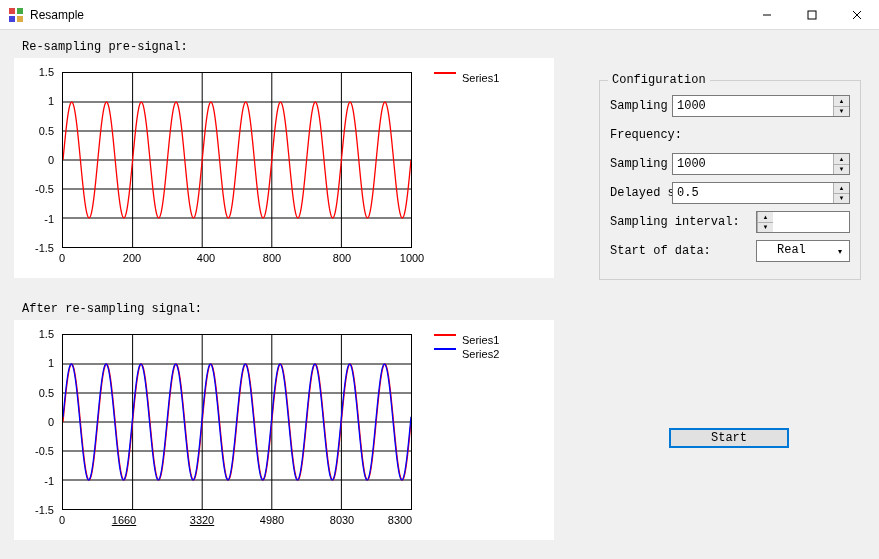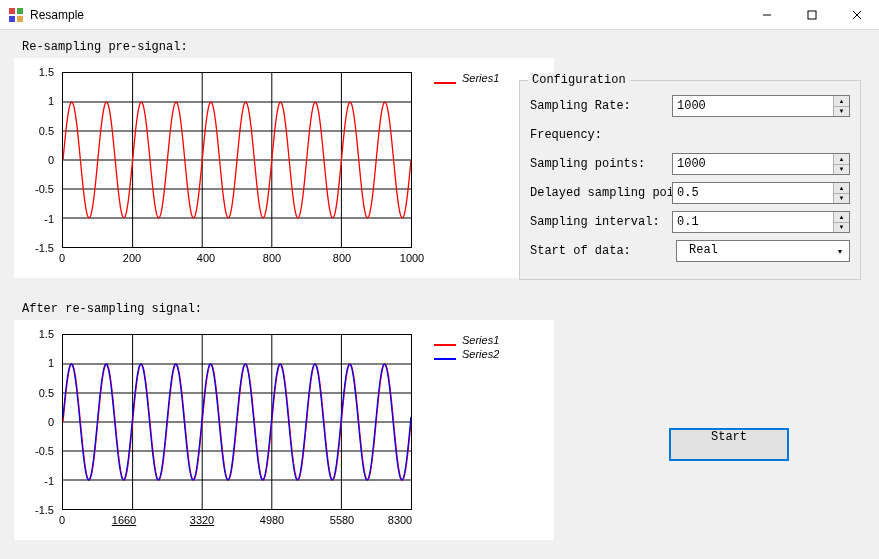--- a/index.html
+++ b/index.html
@@ -96,34 +96,33 @@
   }
   .legend {
     position: absolute;
     left: 420px;
     top: 14px;
     font-size: 11px;
     font-family: Arial, sans-serif;
   }
   .legend-item {
     display: flex;
-    align-items: flex-end;
+    align-items: flex-start;
     margin-bottom: 2px;
-    font-style: italic;
   }
   .legend-swatch {
     width: 22px; height: 2px;
     margin-right: 6px;
   }
   
   .groupbox {
     position: absolute;
     right: 18px;
     top: 50px;
-    width: 342px;
+    width: 262px;
     border: 1px solid #cfcfcf;
     padding: 14px 10px 10px 10px;
     background: #f0f0f0;
   }
   .groupbox-title {
     position: absolute;
     top: -8px;
     left: 8px;
     background: #f0f0f0;
     padding: 0 4px;
@@ -176,42 +175,43 @@
   .spin-up { border-bottom: 1px solid #b0b0b0; }
   .combo {
     display: flex;
     flex: 1;
     height: 22px;
     border: 1px solid #7a7a7a;
     background: #fff;
   }
   .combo span.val {
     flex: 1;
-    padding: 2px 12px;
+    padding: 2px 20px;
     font-family: "SimSun","Courier New",monospace;
     font-size: 12px;
   }
   .combo-arrow {
     width: 18px;
     display: flex;
     align-items: center;
     justify-content: center;
     font-size: 8px;
   }
   .start-btn {
     position: absolute;
     right: 90px;
     top: 398px;
     width: 120px;
-    height: 33px;
+    height: 20px;
     border: 2px solid #0078d7;
     background: #e1e1e1;
     font-family: "SimSun","Courier New",monospace;
     font-size: 12px;
     display: flex;
+    align-items: center;
     justify-content: center;
     cursor: pointer;
   }
 </style>
 </head>
 <body>
 
 <div class="titlebar">
   <span class="app-icon">
     <svg viewBox="0 0 16 16">
@@ -309,21 +309,21 @@
           <line y1="29.333333333333314" y2="29.333333333333314" x1="0" x2="350" class="grid-line"></line>
           <path d="M0 88 L0.5 82.7403738385051 L1 77.52310779089647 L1.4999999999999998 72.39022081007414 L2 67.3830522746169 L2.5 62.54192904862062 L2.9999999999999996 57.90584069615201 L3.5 53.51212546608417 L4 49.39616957633736 L4.5 45.59112221943718 L5 42.12762858468648 L5.499999999999999 39.033583047143 L5.999999999999999 36.33390451117663 L6.5 34.05033571794965 L7 32.2012681331629 L7.5 30.801593825391222 L8 29.86258552795448 L8.5 29.39180585028504 L9 29.393046369987303 L9.5 29.866297096131404 L10 30.80774654971856 L10.5 32.20981246066955 L10.999999999999998 34.061202834108656 L11.5 36.3470068941254 L11.999999999999998 39.04881517256922 L12.500000000000002 42.144867775702465 L13 45.610229634598255 L13.500000000000002 49.416991327846645 L14 53.53449385917821 L14.499999999999998 57.929575579685064 L15 62.566839265970785 L15.499999999999998 67.40893720322826 L16 72.41687197723583 L16.5 77.55031055274569 L17 82.76790910873142 L17.5 88.02764601432837 L18 93.28716026373654 L18.5 98.5040926443902 L19 103.63642689068482 L19.5 108.6428280756694 L20 113.48297551535516 L20.5 118.1178875044886 L21 122.5102352684222 L21.499999999999996 126.62464360257006 L21.999999999999996 130.42797577814997 L22.499999999999996 133.88960041963114 L23 136.98163820450225 L23.5 139.67918639848412 L23.999999999999996 141.96051941781806 L24.500000000000004 143.80726380333726 L25.000000000000004 145.20454619710944 L25.5 146.14111312987384 L26 146.6094216545244 L26.500000000000004 146.60570009569315 L27.000000000000004 146.1299784261673 L27.5 145.18608802549372 L28 143.7816308227147 L28.5 141.92791807175428 L28.999999999999996 139.63987925254736 L29.5 136.93594183160613 L30 133.8378828504114 L30.5 130.3706535369099 L30.999999999999996 126.562178352666 L31.5 122.44313009410743 L32 118.04668285916014 L32.49999999999999 113.40824486883636 L33 108.56517329558349 L33.5 103.55647339511812 L34 98.42248436488335 L34.5 93.20455445917233 L35 87.9447079774825 L35.5 82.68530680812083 L36 77.46870925292599 L36.5 72.3369288808765 L37 67.33129615811653 L37.5 62.492125579573894 L38 57.85839098303245 L38.5 53.46741166062455 L39 49.35455179574625 L39.5 45.55293564607774 L40 42.093180766575614 L40.5 39.003151421013655 L41 36.307734168050274 L41.5 34.02863742921602 L42 32.18421665306377 L42.5 30.78932648358014 L42.99999999999999 29.855201123467793 L43.5 29.38936385583156 L43.99999999999999 29.395566452965397 L44.5 29.873758960231328 L44.99999999999999 30.820090098385265 L45.5 32.22693828110991 L46 34.08297299794495 L46.50000000000001 36.37324606824623 L47 39.07931203123209 L47.49999999999999 42.179376702514304 L47.99999999999999 45.64847270066747 L48.5 49.45866053017373 L49.00000000000001 53.57925360125839 L49.5 57.97706537434415 L50.00000000000001 62.61667663866626 L50.5 67.46072077243255 L51 72.47018468709324 L51.49999999999999 77.6047230319679 L52 82.82298312867906 L52.5 88.08293801842814 L53.00000000000001 93.34222493980869 L53.5 98.55848651111522 L54.00000000000001 103.68971186932522 L54.49999999999999 108.69457501827912 L55 113.53276766106288 L55.49999999999999 118.16532383601708 L56 122.55493374181162 L56.5 126.66624422409365 L57 130.46614350364075 L57.5 133.92402785286953 L57.99999999999999 137.01204807293158 L58.5 139.70533378631572 L59 141.98219373854016 L59.50000000000001 143.82429049574225 L60 145.2167881311795 L60.50000000000001 146.14847171120218 L61 146.61183761837742 L61.5 146.6031539843184 L61.99999999999999 146.12249074550272 L62.5 145.17371908001647 L63 143.76448022975939 L63.50000000000001 141.90612395921218 L64 139.6136171464085 L64.5 136.90542324230358 L64.99999999999999 133.80335356935302 L65.5 130.33239165691685 L66 126.5204920282618 L66.5 122.39835505969508 L67 117.99917972507569 L67.5 113.35839621705566 L68 108.51338059847394 L68.5 103.50315378204996 L69 98.36806726274223 L69.5 93.14947813382965 L70 87.88941600407894 L70.5 82.63024449858898 L71 77.41432006952542 L71.5 72.28365086462614 L72 67.27955840088863 L72.5 62.44234476826229 L73 57.810968043629046 L73.5 53.42272852923139 L74 49.31296834252831 L74.5 45.5147867769314 L75 42.05877372585482 L75.49999999999999 38.97276331703725 L76 36.28160974131987 L76.5 34.00698708131861 L77 32.16721475213399 L77.5 30.777109959969636 L78 29.84786836693192 L78.50000000000001 29.386973923115534 L79 29.398138592171392 L79.5 29.881272455797784 L80 30.832484437926325 L80.5 32.24411364277165 L81 34.104791054353115 L81.5 36.399531100571124 L82 39.10985234439704 L82.5 42.21392633015148 L83 45.68675338608779 L83.5 49.5003639673979 L84 53.624043918059755 L84.5 58.02458183730515 L85 62.66653655846244 L85.5 67.5125225859459 L85.99999999999999 72.52351119153155 L86.5 77.6591447449439 L87 82.87806174718628 L87.5 88.13822994885703 L87.99999999999999 93.39728487057273 L88.50000000000001 98.61287099911333 L89 103.74298291135412 L89.5 108.74630357863617 L89.99999999999999 113.582537126924 L90.50000000000001 118.21273337276459 L91 122.59960152128588 L91.49999999999999 126.7078104997715 L92 130.50427350797102 L92.5 133.95841449343203 L93.00000000000001 137.04241440570698 L93.5 139.73143524614363 L94 142.00382010880514 L94.5 143.84126760142126 L94.99999999999999 145.2289792416175 L95.5 146.1557786413172 L95.99999999999999 146.61420151942573 L96.50000000000001 146.60055581785227 L97 146.11495143670282 L97.5 145.1612993491639 L98.00000000000001 143.74728010320533 L98.5 141.88428196378305 L99 139.58730919373468 L99.49999999999999 136.87486121205816 L100.00000000000001 133.76878360280935 L100.5 130.2940921745702 L101 126.47877148747847 L101.5 122.35354947045096 L102 117.95164994378993 L102.5 113.30852504031625 L102.99999999999999 108.46156968006036 L103.5 103.44982039808329 L104 98.31364095101665 L104.50000000000001 93.0943972343891 L105 87.8341241289032 L105.49999999999999 82.57518695881932 L106.00000000000001 77.35994028900663 L106.5 72.23038680864838 L107 67.22783904888982 L107.5 62.392586658904065 L108.00000000000001 57.76357192006576 L108.5 53.37807611159508 L108.99999999999999 49.271419253620735 L109.50000000000001 45.47667564588451 L110 42.02440749308673 L110.5 38.94241876220636 L110.99999999999999 36.25553125419074 L111.50000000000001 33.98538469348861 L112 32.15026244547579 L112.49999999999999 30.76494426541126 L113 29.840587264860346 L113.5 29.384636054259857 L114 29.40076278532061 L114.5 29.888837576156874 L115 30.844929557332364 L115.5 32.261338530398405 L115.99999999999999 34.126656983952955 L116.5 36.42586196775193 L117 39.14043608493631 L117.50000000000001 42.248516627924886 L118 45.72507165685565 L118.5 49.542101602475526 L119.00000000000001 53.668864769796784 L119.5 58.07212492636084 L120 62.716418981070575 L120.49999999999999 67.56434259775456 L121.00000000000001 72.57685144318316 L121.5 77.71357564333287 L122 82.93314491532833 L122.49999999999999 88.19352175650107 L123 93.45234000712135 L123.5 98.66724606007668 L123.99999999999999 103.79623996945293 L124.5 108.7980137107917 L125 113.63228386872979 L125.50000000000001 118.26011607261837 L126 122.64423856716834 L126.5 126.74934239268214 L127.00000000000001 130.54236575727123 L127.5 133.99276031077432 L128 137.0727371758549 L128.5 139.75749075478288 L129 142.02539850940298 L129.5 143.85819510529402 L129.99999999999997 145.24111951759465 L130.5 146.16303391372844 L131 146.6165133555696 L131.5 146.5979055986027 L132 146.1073605064645 L132.50000000000003 145.1488288439681 L133 143.73003045833087 L133.5 141.86239210486823 L134 139.56095541789415 L134.5 136.84425576801675 L135 133.7341729814878 L135.5 130.25575512389008 L136 126.43701676737501 L136.5 122.3087133661742 L137 117.90409355752189 L137.5 113.25863138291669 L138 108.40974058636408 L138.5 103.39647329059221 L139 98.25920547805171 L139.5 93.03931180977732 L140 87.77883240106905 L140.5 82.52013423771761 L141 77.30556995967368 L141.5 72.17713676025531 L142 67.17613814806069 L142.5 62.34285129569771 L143 57.71620265444314 L143.5 53.33345444737883 L144 49.22990456592994 L144.5 45.438602286789916 L145 41.990082098797416 L145.5 38.912117783475054 L146 36.22949872982747 L146.5 33.96383028491476 L147 32.13335974814734 L147.5 30.752829410711286 L148 29.833357823720547 L148.5 29.382350251341165 L149 29.40343903008204 L149.5 29.896454314588738 L150 30.8574254455487 L150.5 32.278612928689995 L150.99999999999997 34.14857076732176 L151.5 36.452238646399906 L152 39.17106322568341 L152.5 42.28314756510872 L153 45.763427478934545 L153.5 49.583873398332486 L154 53.71371611665663 L154.5 58.11969459928049 L155 62.76632386218186 L155.5 67.61618076182886 L156 72.63020539466729 L156.5 77.76801567878537 L157.00000000000003 82.98823258417713 L157.5 88.24881339224675 L158 93.50739030055081 L158.5 98.72161164570586 L159 103.84948299631522 L159.5 108.84970536881347 L160 113.68200784229214 L160.5 118.30747189349057 L161 122.68884483980943 L161.5 126.79083986593412 L162 130.5804202177054 L162.5 134.02706527438818 L163 137.10301635644083 L163.5 139.78350028908923 L164 142.0469289211663 L164.5 143.87507299232456 L165 145.2532089483271 L165.5 146.17023752199134 L166 146.61877312475548 L166.50000000000003 146.59520332892376 L167 146.09971796153047 L167.5 145.13630757550607 L168 143.7127313104583 L168.5 141.84045440191176 L169 139.53455584229607 L169.5 136.81360693736522 L170 133.69952173613171 L170.5 130.21738053892997 L171 126.39522790504061 L171.5 122.26384678669118 L171.99999999999997 117.85651060851438 L172.5 113.20871528917586 L173 108.35789336342324 L173.5 103.34311250696314 L174 98.20476089220028 L174.5 92.98422190892482 L175 87.72354086969023 L175.5 82.4650863841852 L175.99999999999997 77.25120912982146 L176.49999999999997 72.12390076674725 L177.00000000000003 67.12445574432523 L177.50000000000003 62.2931387228212 L178 57.668860288837635 L178.5 53.28886357621846 L179 49.18842431633183 L179.49999999999997 45.40056673346689 L179.99999999999997 41.9557975734769 L180.5 38.88186040775841 L181.00000000000003 36.20351219135364 L181.5 33.94232387474318 L182 32.11650667516278 L182.5 30.740765406631 L182.99999999999997 29.826180049934266 L183.49999999999997 29.380116516389933 L184 29.40616732407844 L184.5 29.90412266432776 L185 30.869972091475773 L185.5 32.29593682230211 L186.00000000000003 34.170532384994374 L186.49999999999997 36.478661113085536 L187 39.20173373943331 L187.5 42.31781911094217 L188 45.8018208182545 L188.5 49.62567931786445 L189 53.758597918799666 L189.50000000000003 58.167290813809615 L189.99999999999997 62.81625115746721 L190.5 67.6680370321225 L191 72.6835729985915 L191.5 77.822464802945 L191.99999999999997 83.04332470479994 L192.50000000000003 88.30410480698038 L193.00000000000003 93.56243570196213 L193.5 98.77596770770964 L194 103.90271194464712 L194.5 108.90137850678568 L195 113.73170900344317 L195.49999999999997 118.35480079331657 L196.00000000000003 122.73342029958715 L196.50000000000003 126.832302882667 L197 130.61843685547086 L197.5 134.06132935380157 L198 137.13325192056868 L198.5 139.8094638259594 L198.99999999999997 142.0684113249705 L199.49999999999997 143.89190124752082 L200.00000000000003 145.2652475230763 L200.5 146.17738945970714 L201 146.62098082497607 L201.5 146.59244901121576 L202 146.0920238086894 L202.49999999999997 145.12373555490012 L203 143.69538267495363 L203.5 141.8184688743999 L204 139.50811049039027 L204.5 136.7829147473277 L205 133.6648298975207 L205.50000000000003 130.17896845377658 L205.99999999999997 126.35340493759513 L206.5 122.21894977185536 L207 117.80890113903313 L207.5 113.1587768034326 L208 108.30602805729191 L208.5 103.2897380945945 L209.00000000000003 98.15030724182398 L209.5 92.92912758076557 L210 87.6682495838802 L210.5 82.41004344711892 L210.99999999999997 77.19685784773633 L211.5 72.07067887541167 L212.00000000000003 67.07279188359092 L212.50000000000003 62.24344898443297 L213 57.62154486530163 L213.5 53.24430353772259 L214 49.14697854167234 L214.49999999999997 45.36256901970091 L215 41.92155394757921 L215.50000000000003 38.85164666193336 L216.00000000000003 36.17757166185268 L216.5 33.920865482076806 L217 32.099703241491824 L217.5 30.72875226388632 L217.99999999999997 29.819053949877144 L218.49999999999997 29.377934851390165 L219.00000000000003 29.408947664886398 L219.50000000000003 29.911842618562332 L220 30.88256948396878 L220.5 32.31331019584658 L221 34.19254181746285 L221.49999999999997 36.50512934433871 L221.99999999999997 39.23244759894243 L222.5 42.35253123462715 L223.00000000000003 45.840251640711415 L223.5 49.667519323936475 L224 53.80351013635847 L224.5 58.21491352767039 L224.99999999999997 62.86620082257892 L225.49999999999997 67.71991136257401 L226 72.73695420755192 L226.50000000000003 77.87692296744612 L227 83.09842122826106 L227.5 88.35939595158875 L228 93.6174761624598 L228.49999999999997 98.83031419780569 L229 103.95592676716703 L229.5 108.95303307880872 L230 113.78138730803457 L230.5 118.40210273005559 L231 122.77796490690622 L231.50000000000003 126.8737314060499 L231.99999999999997 130.65641563679947 L232.5 134.09555251857938 L233 137.16344384138168 L233.5 139.83538134233098 L234 142.08984570173365 L234.5 143.9086798559349 L235.00000000000003 145.27723523114875 L235.5 146.18448972052303 L236 146.62313645427042 L236.5 146.5896426479253 L237 146.08427805477572 L237.49999999999997 145.11111279331746 L238.00000000000003 143.6779845672273 L238.50000000000003 141.7964355418621 L239 139.48161938566727 L239.5 136.7521792251673 L240 133.6300974964699 L240.5 130.1405189025499 L240.99999999999997 126.31154790218761 L241.49999999999997 122.17402236154673 L242.00000000000003 117.76126519136824 L242.5 113.10881597004493 L243 108.25414471403997 L243.5 103.23635010089708 L244 98.09584457529199 L244.49999999999997 92.8740288742383 L244.99999999999997 87.6129585927524 L245.50000000000003 82.35500547541206 L246 77.14251616169746 L246.5 72.01747113352423 L247 67.0211466117495 L247.50000000000003 62.19378212466991 L247.99999999999997 57.57425642586341 L248.5 53.19977437147185 L249 49.105567278765605 L249.5 45.324609179243794 L250 41.88735125152138 L250.5 38.82147657283727 L251.00000000000003 36.151677164366305 L251.49999999999997 33.89945512597683 L252 32.0829494620607 L252.5 30.71678999314824 L253 29.811979529879153 L253.5 29.37580525827991 L254.00000000000003 29.411780050036214 L254.50000000000003 29.919614170435068 L255 30.895217611838092 L255.5 32.33073303389139 L256 34.214599045177295 L256.49999999999994 36.53164331664891 L257 39.26320477692903 L257.5 42.38728390533066 L258 45.87871991216929 L258.5 49.70939337938411 L259 53.84845272943943 L259.5 58.2625626985607 L259.99999999999994 62.916172813147554 L260.5 67.77180370710448 L261 72.79034897413108 L261.5 77.93139012391507 L262 83.15352210561932 L262.5 88.4146867769581 L263 93.67251163315419 L263.5 98.88465106772036 L264 104.00912741660674 L264.5 109.00466903900023 L265.00000000000006 113.8310427119396 L265.5 118.44937766169153 L266 122.82247862219991 L266.5 126.91512539928381 L267 130.6943565279553 L267.5 134.12973473832182 L268 137.1935920920609 L268.50000000000006 139.86125281518204 L269 142.11123203241613 L269.5 143.9254088026628 L270 145.2891720618961 L270.5 146.1915382981322 L271 146.62524001072373 L271.5 146.5867842415451 L272 146.07648070666966 L272.5 145.09843930197036 L273 143.66053700273318 L273.5 141.77435442386934 L274 139.45508255165794 L274.5 136.72140039818507 L275 133.5953245638313 L275.5 130.1020319194037 L276 126.26965683599897 L276.5 122.12906459567334 L277 117.71360280783344 L277.5 113.05883283339203 L278 108.20224337975412 L278.5 103.18294857329295 L279 98.04137294098098 L279.49999999999994 92.81892583828466 L280 87.55766794541928 L280.5 82.29997251795207 L281 77.08818411997379 L281.5 71.96427758834672 L282 66.96951997467525 L282.5 62.14413818765006 L283 57.52699501252826 L283.5 53.15527611702052 L284 49.06419056439643 L284.5 45.28668724581436 L285 41.85318951568482 L285.5 38.7913501672696 L286 36.12582872189549 L286.5 33.87809282546095 L287 32.066245351750865 L287.5 30.704878605042268 L288 29.804956796224104 L288.5 29.37372773895072 L289 29.414664477011968 L289.5 29.927437313042844 L290 30.90791646384858 L290.5 32.34820532096023 L291 34.23670404854474 L291.5 36.55820300646428 L292 39.294005246072174 L292.5 42.42207709218266 L293 45.91722559845746 L293.5 49.751301447011485 L294 53.89342565812197 L294.5 58.31023828415617 L295 62.96616708478551 L295.5 67.82371401962058 L296 72.84375725090112 L296.5 77.98586622397144 L297 83.20862728793144 L297.5 88.46997723397598 L298 93.72754206515843 L298.49999999999994 98.93897826918733 L299 104.0623138457092 L299.5 109.05628634149309 L300 113.88067517105041 L300.5 118.49662554623107 L301 122.86696140592761 L301.5 126.95648482560021 L301.99999999999994 130.73225949523743 L302.5 134.16387598266658 L303 137.2236966458272 L303.5 139.8870782215323 L304 142.13257029802142 L304.5 143.942088072845 L305 145.3010580047154 L305.5 146.1985351862735 L306 146.62729149246746 L306.5 146.58387379461428 L307 146.06863177129742 L307.5 145.08571509211637 L308 143.64303999696952 L308.5 141.75222554003585 L309 139.42850001193432 L309.5 136.6905782937205 L310 133.56051113049205 L310.50000000000006 130.063507538524 L311 126.2277317762389 L311.5 122.08407651416891 L312 117.66591403076477 L312.5 113.00882743787139 L313 108.15032410053608 L313.5 103.12953355921756 L314.00000000000006 97.98689238727697 L314.5 92.76381852185148 L315 87.50237769099436 L315.5 82.24494462362358 L316 77.03386177082736 L316.5 71.9110982871298 L317 66.91791201822585 L317.5 62.094517217469615 L318 57.47976066727614 L318.5 53.110808813894195 L319 49.0228484353176 L319.5 45.24880325309681 L320 41.81906877041371 L320.5 38.76126747199032 L321 36.10002635740091 L321.5 33.85677859950485 L322 32.04959092540028 L322.5 30.693018110149012 L323 29.79798575515025 L323.5 29.371702295247985 L324 29.417600943251557 L324.5 29.935312039436667 L325 30.92066602872049 L325.5 32.36572704153332 L326 34.258856807930385 L326.5 36.58480839019322 L327 39.32484897901335 L327.5 42.456910764278064 L328 45.955768665373085 L328.5 49.79324348959348 L329 53.93842888245763 L329.5 58.3579402421076 L330 63.01618359308395 L330.5 67.87564225401144 L331 72.8971789904206 L331.5 78.04035121922522 L332 83.26373672624861 L332.5 88.52526727353026 L333.00000000000006 93.78256740959176 L333.5 98.99329575395049 L334 104.11548600723162 L334.5 109.10788494043825 L335 113.93028464128099 L335.5 118.54384634170628 L336 122.9114132185772 L336.5 126.99780964826041 L337 130.7701245049774 L337.5 134.1979762212867 L338 137.25375747593935 L338.5 139.9128575384416 L339 142.15386047959527 L339.5 143.9587176516657 L340 145.31289304904888 L340.5 146.20548037873198 L341 146.6292908976794 L341.5 146.580911309718 L342 146.06073125563077 L342.5 145.07294017505782 L343 143.6254935654781 L343.5 141.7300489100177 L343.99999999999994 139.4018717901086 L344.5 136.65971293915226 L345 133.52565722737612 L345.5 130.02494579413155 L346 126.1857727601486 L346.5 122.03905815699541 L347 117.6181989025232 L347.5 112.9587998279014 L348 108.09838692250311 L348.5 103.07610510611718 L349 97.93240296257268 L349.5 92.70870697388781 L350 87.44708787858917 " fill="none" stroke="#ff0000" stroke-width="1.3"></path>
           <path d="M0 83.31167128714188 L0.5 78.08774644667257 L1 72.94365317150773 L1.4999999999999998 67.92082109377083 L2 63.05970322900161 L2.5 58.399450174608305 L2.9999999999999996 53.977594797768376 L3.5 49.82974995224757 L4 45.98932165867245 L4.5 42.48724005825315 L5 39.35171030680834 L5.499999999999999 36.60798541534808 L5.999999999999999 34.278162866717395 L6.5 32.381006646314546 L7 30.931796120217797 L7.5 29.94220297782971 L8 29.4201972301218 L8.5 29.369983020552638 L9 29.791964765628535 L9.5 30.68274389780288 L10 32.035146236948094 L10.5 33.838279769953914 L10.999999999999998 36.077622373105584 L11.5 38.735138770741514 L11.999999999999998 41.78942578822492 L12.500000000000002 45.21588472938814 L13 48.986919490151266 L13.500000000000002 53.072158812742344 L14 57.43870089052254 L14.499999999999998 62.051378353411906 L15 66.87304149976829 L15.499999999999998 71.86485749362014 L16 76.98662311757026 L16.5 82.19708856251287 L17 87.45428964641847 L17.5 92.7158857865537 L18 97.93950100316711 L18.5 103.08306520825634 L19 108.10515303073628 L19.5 112.96531744916942 L20 117.62441554503849 L20.5 122.04492375300093 L21 126.19124006915479 L21.499999999999996 130.02997078338302 L21.999999999999996 133.53019942648416 L22.499999999999996 136.6637357660354 L23 139.4053428456191 L23.5 141.73294023887868 L23.999999999999996 143.62778188142994 L24.500000000000004 145.0746070484019 L25.000000000000004 146.06176326165934 L25.5 146.581300136834 L26 146.6290334143369 L26.500000000000004 146.20457865865706 L27.000000000000004 145.31135435453808 L27.5 143.95655437509694 L28 142.1510900436216 L28.5 139.90950225567212 L28.999999999999996 137.24984436923782 L29.5 134.19353680613358 L30 130.76519453564987 L30.5 126.99242882987332 L30.999999999999996 122.9056248873058 L31.5 118.53769711576311 L32 113.92382404546169 L32.49999999999999 109.10116500725779 L33 104.10856085786247 L33.5 98.98622116234066 L34 93.77540035327058 L34.5 88.51806547472276 L35 83.25655818698907 L35.5 78.03325375421939 L36 72.89021976141696 L36.5 67.8688773094295 L37 63.00966741661013 L37.5 58.35172531389301 L38 53.93256525645303 L38.5 49.787778390422375 L39 45.9507461079929 L39.5 42.45237119949206 L40 39.32082896768662 L40.5 36.58134030879745 L41 34.25596858778948 L41.5 32.3634419438699 L42 30.919002457313496 L42.5 29.9342833924006 L42.99999999999999 29.417215505130798 L43.5 29.371963170294066 L43.99999999999999 29.798890842320816 L44.5 30.69456012002962 L44.99999999999999 32.05175743891161 L45.5 33.859552167923965 L46 36.10338464289063 L46.50000000000001 38.7651834275035 L47 41.823510857526315 L47.49999999999999 45.25373569601177 L47.99999999999999 49.02823150899846 L48.5 53.11659916400187 L49.00000000000001 57.48591165933844 L49.5 62.10097931246705 L50.00000000000001 66.92463317156951 L50.5 71.91802436782018 L51 77.04093699741567 L51.49999999999999 82.25211201346644 L52 87.50957951918085 L52.5 92.77099678611053 L53.00000000000001 97.99398927511776 L53.5 103.13649191353983 L54.00000000000001 108.15708787996502 L54.49999999999999 113.01534216810474 L55 117.6721272432988 L55.49999999999999 122.08993816887077 L56 126.23319466436162 L56.5 130.06852766291752 L57 133.56504805994763 L57.5 136.69459548859794 L57.99999999999999 139.43196511844502 L58.5 141.75511065081517 L59 143.64532187583706 L59.50000000000001 145.08737536121689 L60 146.0696570591125 L60.50000000000001 146.58425584365423 L61 146.62702722577583 L61.5 146.19762673220825 L61.99999999999999 145.29951267980744 L62.5 143.93991832287216 L63 142.1297935977726 L63.50000000000001 139.88371693406793 L64 137.21977784237174 L64.5 134.15943122458123 L64.99999999999999 130.7273245798305 L65.5 126.9510994978213 L66 122.86116903826984 L66.5 118.49047278941563 L67 113.87421157830978 L67.5 109.04956396947878 L68 104.05538683523568 L68.5 98.93190240919168 L69 93.72037434338542 L69.5 88.46277537800981 L70 83.20144930026648 L70.5 77.97876991487142 L71 72.83679977280502 L71.5 67.81695140684631 L72 62.959653802239714 L72.5 58.30402678868272 L73 53.88756597602483 L73.5 49.745840771150625 L74 45.912207908165755 L74.5 42.41754279906493 L75 39.289990868536165 L75.49999999999999 36.554740875608104 L76 34.23382204776766 L76.5 32.345926661395254 L77 30.906259497423264 L77.5 29.926415384676346 L78 29.414285817137625 L78.50000000000001 29.373995397229322 L79 29.805868616982366 L79.5 30.70642724463454 L80 32.06841833770329 L80.5 33.88087265692272 L81 36.129193010587954 L81.5 38.795271817796845 L82 41.857636943755836 L82.5 45.29162463261727 L83 49.069578145077514 L83.5 53.16107050094212 L84 57.53314953273045 L84.5 62.15060327669849 L85 66.97624356386736 L85.5 71.9712055270655 L85.99999999999999 77.09526061180574 L86.5 82.30714057006394 L87 87.56486982756635 L87.5 92.82610354776111 L87.99999999999999 98.04846866976399 L88.50000000000001 103.18990517361748 L89 108.20900482437139 L89.5 113.06534466680392 L89.99999999999999 117.71981258486696 L90.50000000000001 122.13492230386464 L91 126.27511529838523 L91.49999999999999 130.10704717447916 L92 133.59985621960413 L92.5 136.72541195748812 L93.00000000000001 139.45854170609093 L93.5 141.77723331400426 L94 143.6628124424897 L94.5 145.10009296535262 L94.99999999999999 146.0774992753606 L95.5 146.5871595121697 L95.99999999999999 146.62496896091767 L96.50000000000001 146.19062311088348 L97 145.28762010796356 L97.5 143.92323258121334 L98.00000000000001 142.1084490703587 L98.5 139.85788552600877 L99 137.18966759533282 L99.49999999999999 134.12528464125282 L100.00000000000001 130.68941667085272 L100.5 126.90973556689701 L101 122.81668222330089 L101.5 118.44322137946888 L102 113.82457612801873 L102.5 108.99794423412317 L102.99999999999999 104.00219855118182 L103.5 98.87757394562384 L104 93.66534325229574 L104.50000000000001 88.40748487023001 L105 83.14634467592538 L105.49999999999999 77.92429497702472 L106.00000000000001 72.78339325312295 L106.5 67.7650434321456 L107 62.909662430315706 L107.5 58.25635464134618 L108.00000000000001 53.842596996454944 L108.5 49.70393713168406 L108.99999999999999 45.87370709342318 L109.50000000000001 42.382754887908646 L110 39.25919603674953 L110.5 36.52818713940749 L110.99999999999999 34.211723266323986 L111.50000000000001 32.32846081444882 L112 30.893567251866216 L112.49999999999999 29.91859896164587 L113 29.411408168744686 L113.5 29.376079699553287 L114 29.812898083415064 L114.5 30.718345261076422 L115 32.08512891852388 L115.5 33.902241218011824 L115.99999999999999 36.15504745327283 L116.5 38.82540391489505 L117 41.89180401660053 L117.50000000000001 45.32955150554935 L118 49.11095936166147 L118.5 53.20557278406065 L119.00000000000001 57.58041446873898 L119.5 62.20025020202682 L120 67.02787263081805 L120.49999999999999 72.024400924117 L121.00000000000001 77.14959391248705 L121.5 82.36217418342542 L122 87.62016052246219 L122.49999999999999 92.88120602255584 L123 98.102939138714 L123.5 103.24330494104409 L123.99999999999999 108.26090381783982 L124.5 113.11532490085155 L125 117.76747152738571 L125.50000000000001 122.17987611802435 L126 126.31700193398935 L126.5 130.14552928385297 L127.00000000000001 133.63462387453495 L127.5 136.75618514533298 L128 139.48507258494973 L128.5 141.79930820879528 L129 143.6802535658515 L129.5 145.11275984951246 L129.99999999999997 146.0852899034377 L130.5 146.59001113980113 L131 146.62285862159072 L131.5 146.18356780090386 L132 145.27567664957013 L132.50000000000003 143.90649716494175 L133 142.08705648033953 L133.5 139.83200805443954 L134 137.15951365486666 L134.5 134.09109708647918 L135 130.65147084238885 L135.5 126.86833707384247 L136 122.77216448191503 L136.5 118.3959429278944 L137 113.77491773867774 L137.5 108.9463058470425 L138 103.94899605294546 L138.5 98.82323581989495 L139 93.61030712888366 L139.5 88.35219400049593 L140 83.09124436291309 L140.5 77.86982898906732 L141 72.73000024981009 L141.5 67.71315343143476 L142 62.85969334524353 L142.5 58.20870891422875 L143 53.797658357687766 L143.5 49.66206750924408 L144 45.83524369796385 L144.5 42.348007496924026 L145 39.22844449968028 L145.5 36.50167912378217 L146 34.18967226308786 L146.5 32.31104441854478 L147 30.880925731916392 L147.5 29.910834130252198 L148 29.408582562508002 L148.5 29.37821607541457 L149 29.819979235374916 L149.5 30.73031415876912 L150 32.101889166530015 L150.5 33.923657832210466 L150.99999999999997 36.18094794797983 L151.5 38.85557969203299 L152 41.92601204571116 L152.5 45.3675162811185 L153 49.15237512199326 L153.5 53.25010597382787 L154 57.62770642538041 L154.5 62.24992004435282 L155 67.0795203265615 L155.5 72.07761051172352 L156 77.20393685119697 L156.5 82.41721280466626 L157.00000000000003 87.67545155475608 L157.5 92.93630416154957 L158 98.15740063358368 L158.5 103.29669116838673 L159 108.31278481427009 L159.5 113.1652828258519 L160 117.81510402852129 L160.5 122.22479957141947 L161 126.35885453396739 L161.5 130.18397395685645 L162 133.66935099385717 L162.5 136.7869150247977 L163 139.511557731455 L163.5 141.8213353155798 L164 143.69764523043006 L164.5 145.12537600244497 L165 146.09302893642368 L165.5 146.59281072401558 L166 146.62069620966952 L166.50000000000003 146.17646080853632 L167 145.26368231523614 L167.5 143.88971208892292 L168 142.06561584671744 L168.5 139.80608454234635 L169 137.12931604775798 L169.5 134.05686859062803 L170 130.61348712814478 L170.5 126.82690405543049 L171 122.72761585365578 L171.5 118.34863747668803 L171.99999999999997 113.7252364543969 L172.5 108.89464885410547 L173 103.89577938778483 L173.5 98.76888808027174 L174 93.55526602203565 L174.5 88.2969028179207 L175 83.03614841017333 L175.5 77.81537199937945 L175.99999999999997 72.67662081029331 L176.49999999999997 67.66128145080609 L177.00000000000003 62.80974659140895 L177.50000000000003 58.161089649652396 L178 53.75275009964088 L178.5 49.620231941022 L179 45.796817755953356 L179.49999999999997 42.31330065697608 L179.99999999999997 39.19773628464401 L180.5 36.47521685227824 L181.00000000000003 34.167669057646236 L181.5 32.293677489153765 L182 30.868334948802868 L182.5 29.903120897392512 L182.99999999999997 29.405809000937523 L183.49999999999997 29.380404522915484 L184 29.827112066571885 L184.5 30.74233392708095 L185 32.1186990668341 L185.5 33.945122480494945 L186.00000000000003 36.2068944717025 L186.49999999999997 38.88579912240641 L187 41.96026100070185 L187.5 45.40551892560259 L188 49.19382538928487 L188.5 53.29467003068646 L189 57.675025360647 L189.50000000000003 62.29961275955634 L189.99999999999997 67.13118660522042 L190.5 72.13083424262047 L191 77.25828937966449 L191.5 82.47225638489826 L191.99999999999997 87.73074287533458 L192.50000000000003 92.9913979158004 L193.00000000000003 98.21185310599687 L193.5 103.35006380822404 L194 108.36464776757813 L194.5 113.21521839742917 L195 117.86271004596364 L195.49999999999997 122.26969262414592 L196.00000000000003 126.40067306114338 L196.50000000000003 130.2223811593408 L197 133.70403754672364 L197.5 136.8176015685859 L198 139.53799712208087 L198.5 141.84331461479195 L198.99999999999997 143.71498742077708 L199.49999999999997 145.1379414129436 L200.00000000000003 146.10071636744425 L200.5 146.59555826232625 L201 146.61848172707485 L201.5 146.1693021400938 L202 145.25163711561567 L202.49999999999997 143.87287736806647 L203 142.04412718853712 L203.5 139.78011501275603 L204 137.0990748008303 L204.5 134.02259918410323 L205 130.57546556186023 L205.50000000000003 126.78543654846459 L205.99999999999997 122.68303637809441 L206.5 118.30130506786966 L207 113.67553231930577 L207.5 108.84297330119738 L208 103.84254860297035 L208.5 98.71453077502937 L209.00000000000003 93.5002199806432 L209.5 88.24161137161707 L210 82.98105686664589 L210.5 77.76092405633315 L210.99999999999997 72.62325498198733 L211.5 67.60942753633543 L212.00000000000003 62.7598222131778 L212.50000000000003 58.11349688991611 L213 53.70787226220446 L213.5 49.57843046417908 L214 45.758429301524586 L214.49999999999997 42.27863439889353 L215 39.167071418918084 L215.50000000000003 36.44880034840156 L216.00000000000003 34.14571366954428 L216.5 32.27636004170179 L217 30.855794913709445 L217.5 29.895459269918177 L217.99999999999997 29.403087486496815 L218.49999999999997 29.382645040112152 L219.00000000000003 29.83429657067029 L219.50000000000003 30.754404555335185 L220 32.135558604504524 L220.5 33.966635143798925 L221 36.23288700139318 L221.49999999999997 38.9160621791726 L221.99999999999997 41.99455085115031 L222.5 45.44355940524457 L223.00000000000003 49.2353101267167 L223.5 53.339264915051515 L224 57.72237123250653 L224.5 62.3493283034973 L224.99999999999997 67.1828714209025 L225.49999999999997 72.18407206953174 L226 77.31265144961078 L226.50000000000003 82.52730487522773 L227 87.78603443508499 L227.5 93.04648723637072 L228 98.26629650758478 L228.49999999999997 103.4034228131472 L229 108.41649263169579 L229.5 113.26513157122714 L230 117.9102895374255 L230.5 122.31455523632661 L231 126.4424574783709 L231.50000000000003 130.26075085718963 L231.99999999999997 133.73868350232416 L232.5 136.84824474944017 L233 139.5643907333424 L233.5 141.8652460869084 L234 143.73228012148823 L234.5 145.15045606984702 L235.00000000000003 146.10835218967088 L235.5 146.59825375229258 L236 146.61621517577376 L236.5 146.16209180193508 L237 145.2395410614082 L237.49999999999997 143.855993017326 L238.00000000000003 142.0225905248865 L238.50000000000003 139.75409948873676 L239 137.06878994094592 L239.5 133.98828889734543 L240 130.537406177308 L240.5 126.74393458977872 L240.99999999999997 122.63842609482846 L241.49999999999997 118.25394574348252 L242.00000000000003 113.62580537755511 L242.5 108.79127923421918 L243 103.78930374578484 L243.5 98.66016395245171 L244 93.44516905360172 L244.49999999999997 88.18631971069888 L244.99999999999997 82.92596978126682 L245.50000000000003 77.70648520829323 L246 72.56990281229582 L246.5 67.55759173408337 L247 62.70992025489663 L247.50000000000003 58.06593067729412 L247.99999999999997 53.6630248852416 L248.5 49.536663115845556 L249 45.72007836877603 L249.5 42.24400875346896 L250 39.136449929740536 L250.5 36.42242963561648 L251.00000000000003 34.12380611828394 L251.49999999999997 32.25909209157169 L252 30.843305637775188 L252.5 29.887849254634915 L253 29.4004180216034 L253.5 29.384937625014345 L254.00000000000003 29.841532741288205 L254.50000000000003 30.76652603280985 L255 32.1524677645657 L255.5 33.98819580301375 L256 36.258925513964016 L256.49999999999994 38.94636883545013 L257 42.02888156659856 L257.5 45.481637686255084 L258 49.276829297440145 L258.5 53.38389058731158 L259 57.76974399890368 L259.5 62.39906663201462 L259.99999999999994 67.23457472769695 L260.5 72.2373239451672 L261 77.3670230127472 L261.5 82.58235822675665 L262 87.84132618489296 L262.5 93.101572074326 L263 98.32073078998812 L263.5 103.45676813575972 L264 108.46831936057168 L264.5 113.31502230291032 L265.00000000000006 117.95784246064439 L265.5 122.35938736811224 L266 126.48420774853497 L266.5 130.29908301632088 L267 133.7732888298834 L267.5 136.8788445401408 L268 139.59073854179476 L268.50000000000006 141.88712971244794 L269 143.74952331720277 L269.5 145.16291996203879 L270 146.11593639632093 L270.5 146.6008971915203 L271 146.61389655777955 L271.5 146.1548298004648 L272 145.22739416335804 L272.5 143.8390590516992 L273 142.00100587489555 L273.5 139.7280379933968 L274 137.0384614950055 L274.5 133.953937760831 L275 130.49930900829543 L275.5 126.70239821623804 L276 122.59378504348447 L276.5 118.20655954559484 L277 113.57605567331598 L277.5 108.73956669908964 L278 103.73604486352443 L278.5 98.60578766083023 L279 93.39011328981042 L279.49999999999994 88.13102788427912 L280 82.87088720296737 L280.5 77.65205550361492 L281 72.5165643486089 L281.5 67.505774090093 L282 62.660040760891235 L282.5 58.01839105403853 L283 53.61820800858928 L283.5 49.49492993312255 L284 45.68176499177406 L284.5 42.20942375145955 L285 39.105871844311764 L285.5 36.39610473734763 L286 34.10194642332468 L286.5 32.24187365410168 L287 30.830867132093687 L287.5 29.88029085830226 L288 29.397800608628415 L288.5 29.387282275585676 L289 29.848820571998175 L289.5 30.77869834873792 L290 32.16942653199757 L290.5 34.00980443898746 L291 36.28500998628559 L291.5 38.9767190643183 L292 42.06325311655124 L292.5 45.51975373480991 L293 49.31838286457457 L293.5 53.42854700782655 L294 57.81714361775934 L294.5 62.448827700928234 L295 67.28629647967838 L295.5 72.29058982222598 L296 77.4214040207782 L296.5 82.63741639058394 L297 87.89661807564565 L297.5 93.1566523807368 L298 98.37515590485403 L298.49999999999994 103.51009972867602 L299 108.5201279081692 L299.5 113.3648905481618 L300 118.00536877338007 L300.5 122.4041889796793 L301 126.52592383454973 L301.5 130.3373776026858 L301.99999999999994 133.80785349866312 L302.5 136.90940091350754 L303 139.61704052403448 L303.5 141.90896547197244 L304 143.76671699260447 L304.5 145.1753330784478 L305 146.12346898065766 L305.5 146.6034885776613 L306 146.61152587515176 L306.5 146.1475161421336 L307 145.215196432255 L307.5 143.8220754862281 L308 141.97937325773745 L308.5 139.701930549886 L309 137.00808948994913 L309.5 133.91954580507254 L310 130.46117408866235 L310.50000000000006 126.6608274647372 L311 122.54911326371487 L311.5 118.15914651629745 L312 113.52628325077849 L312.5 108.68783574174236 L313 103.68277200349664 L313.5 98.55140194846629 L314.00000000000006 93.33505273817413 L314.5 88.07573594147237 L315 82.81580918067628 L315.5 77.597634990647 L316 72.46323963830594 L316.5 67.45397465039288 L317 62.61018377546736 L317.5 57.9708780623764 L318 53.57342167205604 L318.5 49.4532309530795 L319 45.64348920455049 L319.5 42.174879423585395 L320 39.07533718979283 L320.5 36.36982567697822 L321 34.08013460408404 L321.5 32.224704744586575 L322 30.818479407713795 L322.5 29.87278408763416 L323 29.395235249896814 L323.5 29.38967898974346 L324 29.85616005632653 L324.5 30.79092149230732 L325 32.186434891736525 L325.5 34.03146103252624 L326 36.31114039518826 L326.5 39.0071128388185 L327 42.09766547047792 L327.5 45.55790751705251 L328 49.35997079120972 L328.5 53.47323413693006 L329 57.86457004696932 L329.5 62.49861146603645 L330 67.3380366309034 L330.5 72.34386965339306 L331 77.47579442539825 L331.5 82.69247931780255 L332 87.95191005822839 L332.5 93.21172810667763 L333.00000000000006 98.42957180383942 L333.5 103.5634175445244 L334 108.57191822846943 L334.5 113.41473626268615 L335 118.05286843341729 L335.5 122.4489600312328 L336 126.56760569936053 L336.5 130.37563458226805 L337 133.84237747796027 L337.5 136.9399138423978 L338 139.64329665669808 L338.5 141.93075334608568 L339 143.7838611324205 L339.5 145.18769540804777 L340 146.1309499359902 L340.5 146.60602790841378 L341 146.60910312999619 L341.5 146.14015083343787 L342 145.2029478789337 L342.5 143.8050423359984 L343 141.95769269262735 L343.5 139.67577718139447 L343.99999999999994 136.97767395275497 L344.5 133.88511306061974 L345 130.42300145228313 L345.5 126.61922237220298 L346 122.50441079520064 L346.5 118.11170669770632 L347 113.47648815415448 L347.5 108.63608640812855 L348 103.6294852130211 L348.5 98.49700686366837 L349 93.2799874476008 L349.5 88.0204439313917 L350 82.76073576331657 " fill="none" stroke="#0000ff" stroke-width="1.3"></path>
         </svg>
     </div>
     <div class="x-labels" id="x2" style="top:194px;">
         <span style="left: 0px;">0</span>
         <span style="left: 62px; text-decoration: underline;">1660</span>
         <span style="left: 140px; text-decoration: underline;">3320</span>
         <span style="left: 210px;">4980</span>
-        <span style="left: 280px;">5580</span>
+        <span style="left: 280px;">8030</span>
         <span style="left: 338px;">8300</span>
       </div>
     <div class="legend">
       <div class="legend-item">
         <div class="legend-swatch" style="background:#ff0000"></div>
         <span>Series1</span>
       </div>
       <div class="legend-item">
         <div class="legend-swatch" style="background:#0000ff"></div>
         <span>Series2</span>
@@ -367,21 +367,20 @@
         <div class="spin-btns">
             <div class="spin-up">▲</div>
             <div class="spin-down">▼</div>
           </div>
       </div>
     </div>
 
     <div class="cfg-row">
       <span class="cfg-label">Sampling interval:</span>
       <div class="spinner">
-        <input value="0.1" style="">
         <div class="spin-btns">
             <div class="spin-up">▲</div>
             <div class="spin-down">▼</div>
           </div>
       </div>
     </div>
 
     <div class="cfg-row">
       <span class="cfg-label">Start of data:</span>
       <div class="combo">

